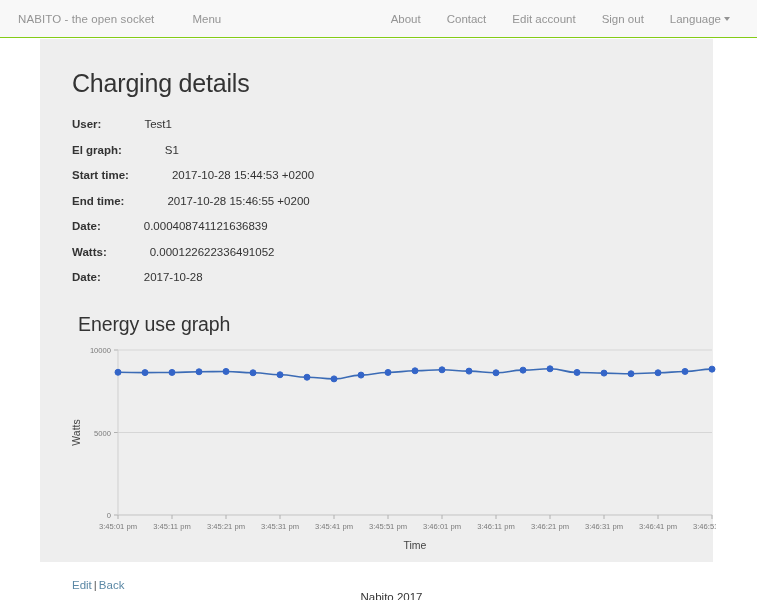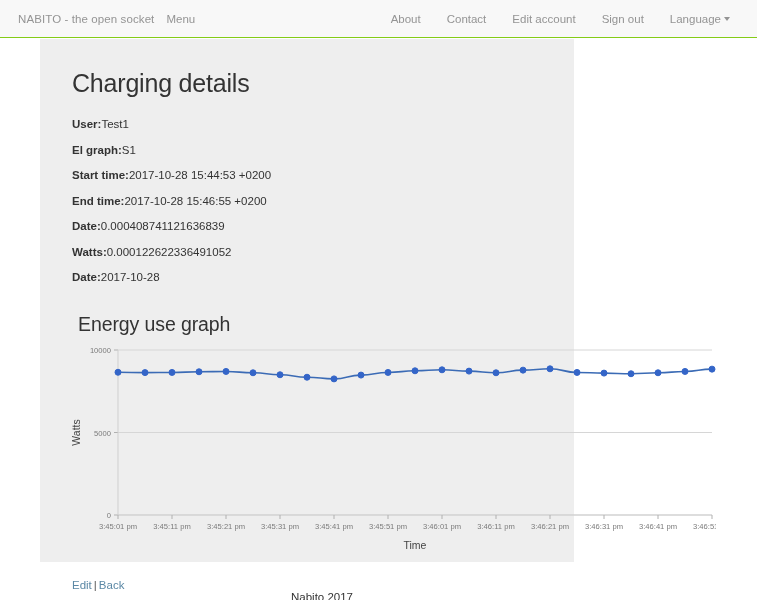--- a/index.html
+++ b/index.html
@@ -26,20 +26,21 @@
     color: #949494;
     font-size: 11.5px;
     letter-spacing: 0.1px;
     text-decoration: none;
     padding: 0 6px;
   }
   .menu-link {
     color: #949494;
     font-size: 11.5px;
     text-decoration: none;
+    margin-left: 26px;
     padding: 0 6px;
   }
   .nav-right {
     margin-left: auto;
     display: flex;
     align-items: center;
     padding-right: 14px;
   }
   .nav-right a {
     color: #949494;
@@ -56,21 +57,21 @@
     border-left: 3.5px solid transparent;
     border-right: 3.5px solid transparent;
     border-top: 4px solid #949494;
   }
 
   
   .container {
     position: absolute;
     left: 40px;
     top: 39px;
-    width: 534px;
+    width: 673px;
     height: 523px;
     background: #eeeeee;
     padding: 18px 16px 0 16px;
   }
 
   h1.page-title {
     margin: 12px 0 14px 16px;
     font-size: 25px;
     font-weight: normal;
     color: #333333;
@@ -78,21 +79,21 @@
   }
 
   .detail-line {
     margin: 0 0 0 16px;
     padding: 5px 0;
     font-size: 11.5px;
     color: #333333;
     line-height: 1.35;
   }
   .detail-line b { font-weight: bold; }
-  .detail-line .val { font-weight: normal; }
+  .detail-line .val { font-weight: normal; margin-left: 43px; }
 
   h2.section-title {
     margin: 22px 0 6px 22px;
     font-size: 19.5px;
     font-weight: normal;
     color: #333333;
     letter-spacing: -0.1px;
   }
 
   

